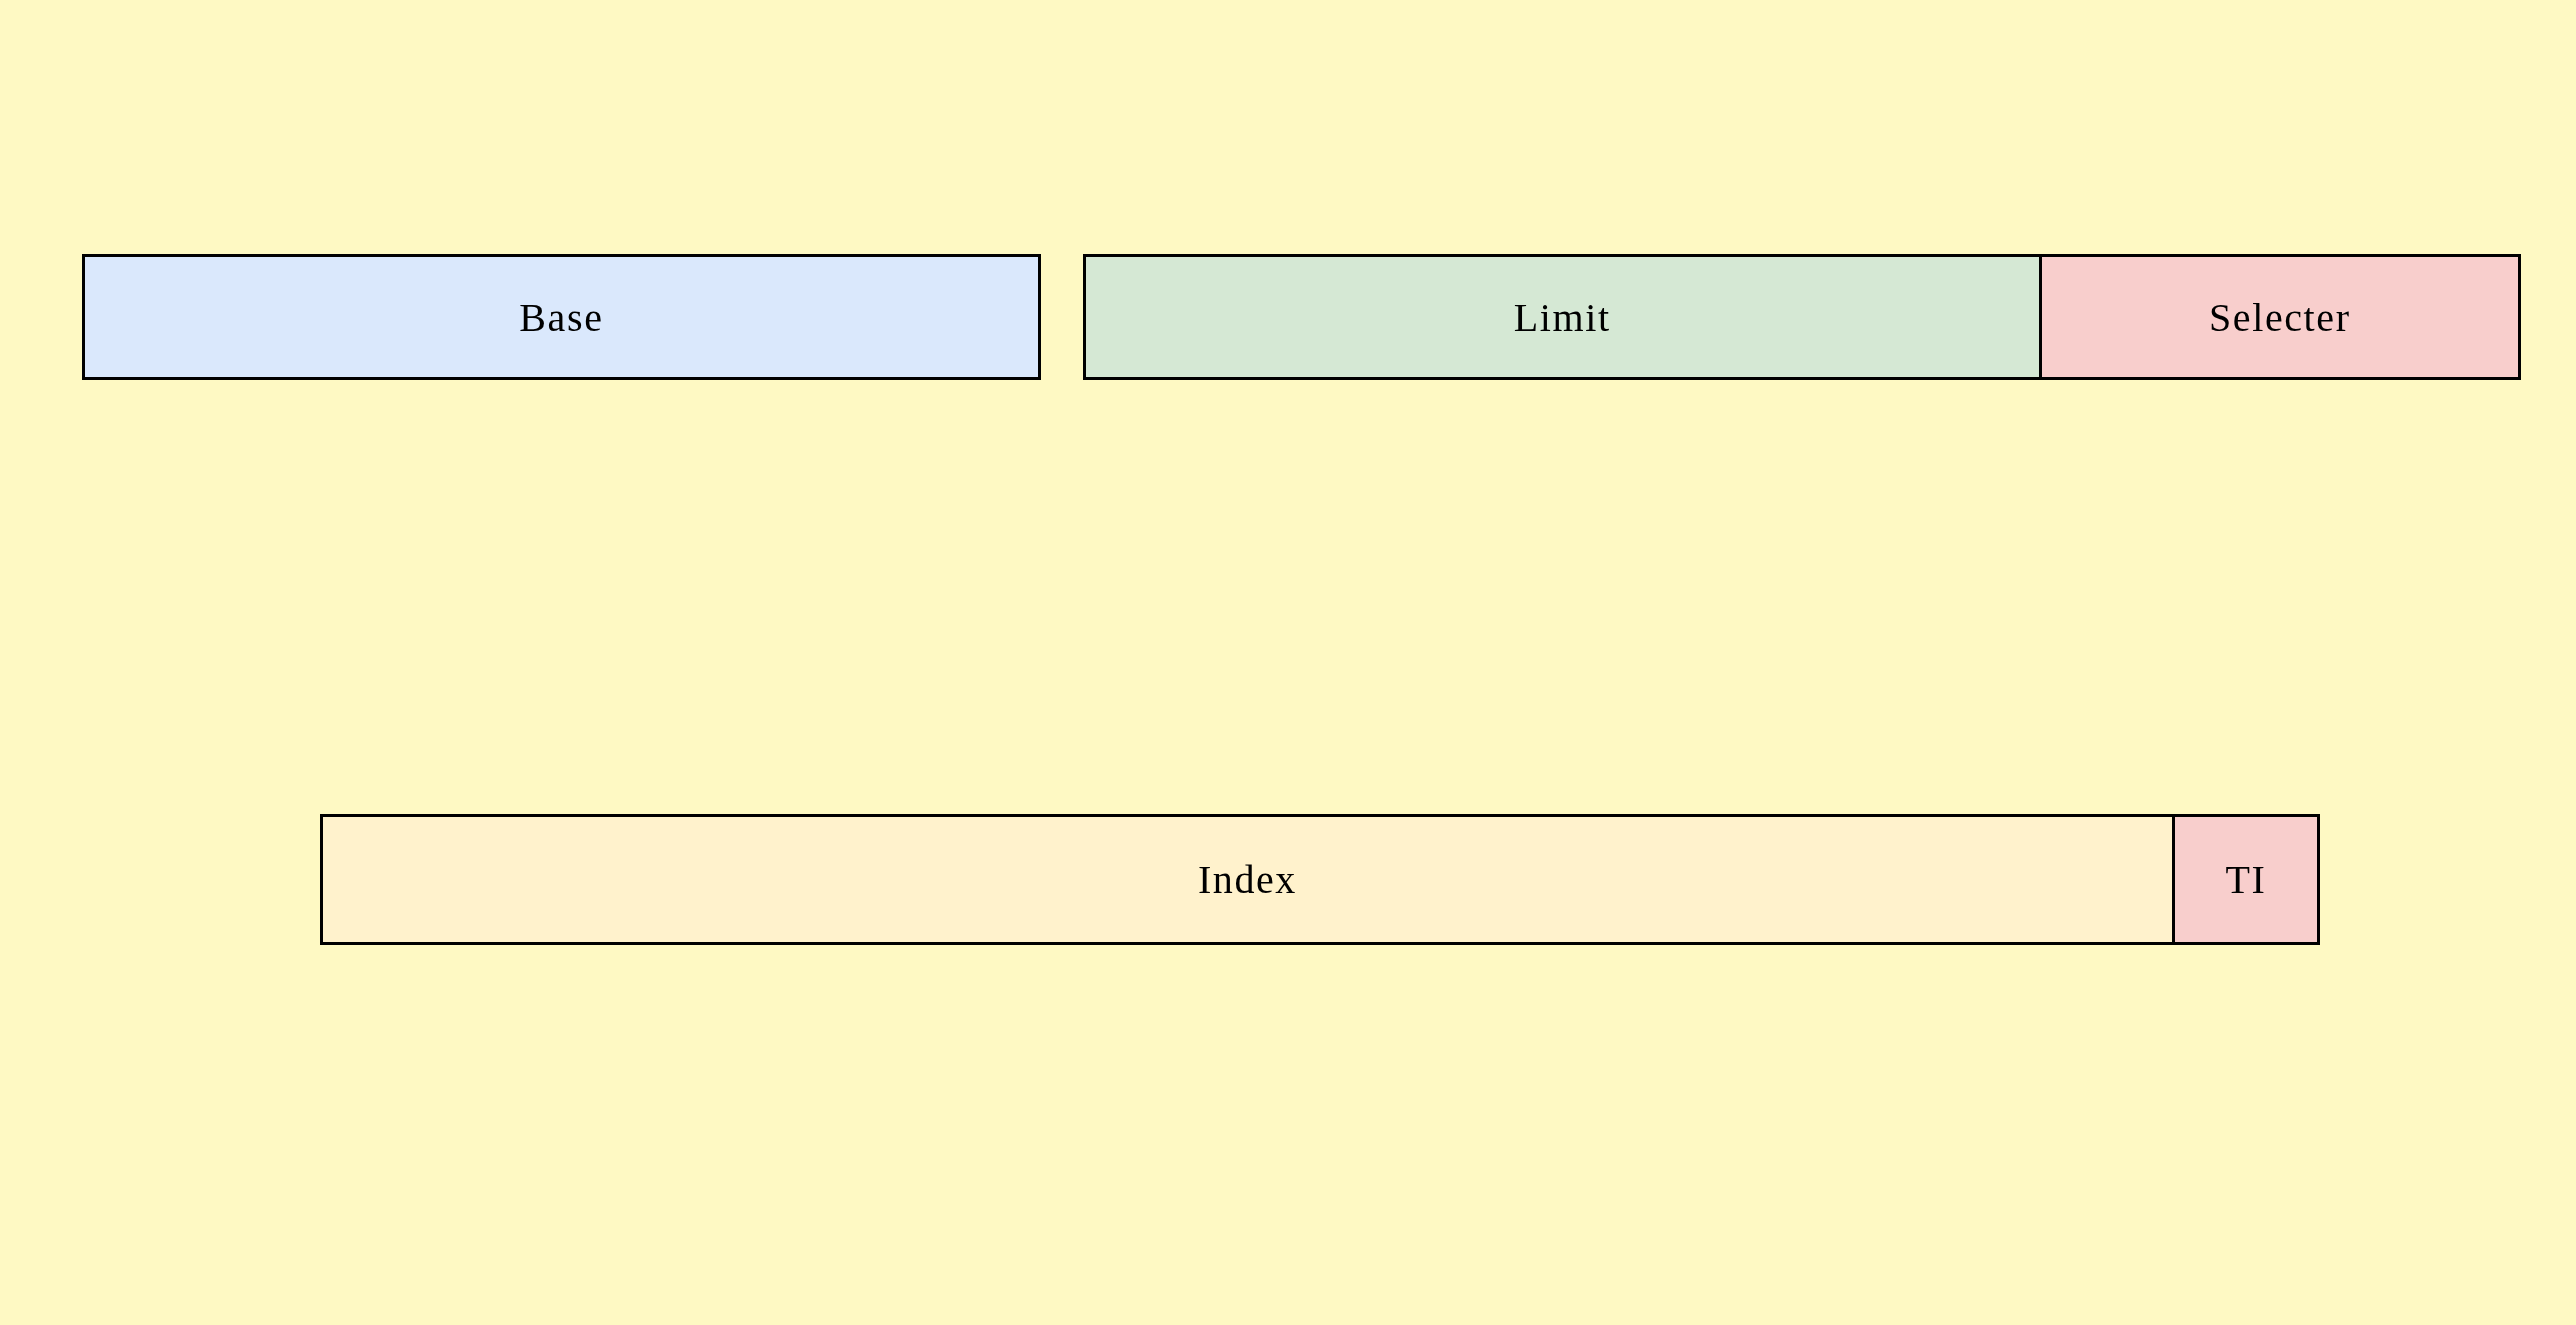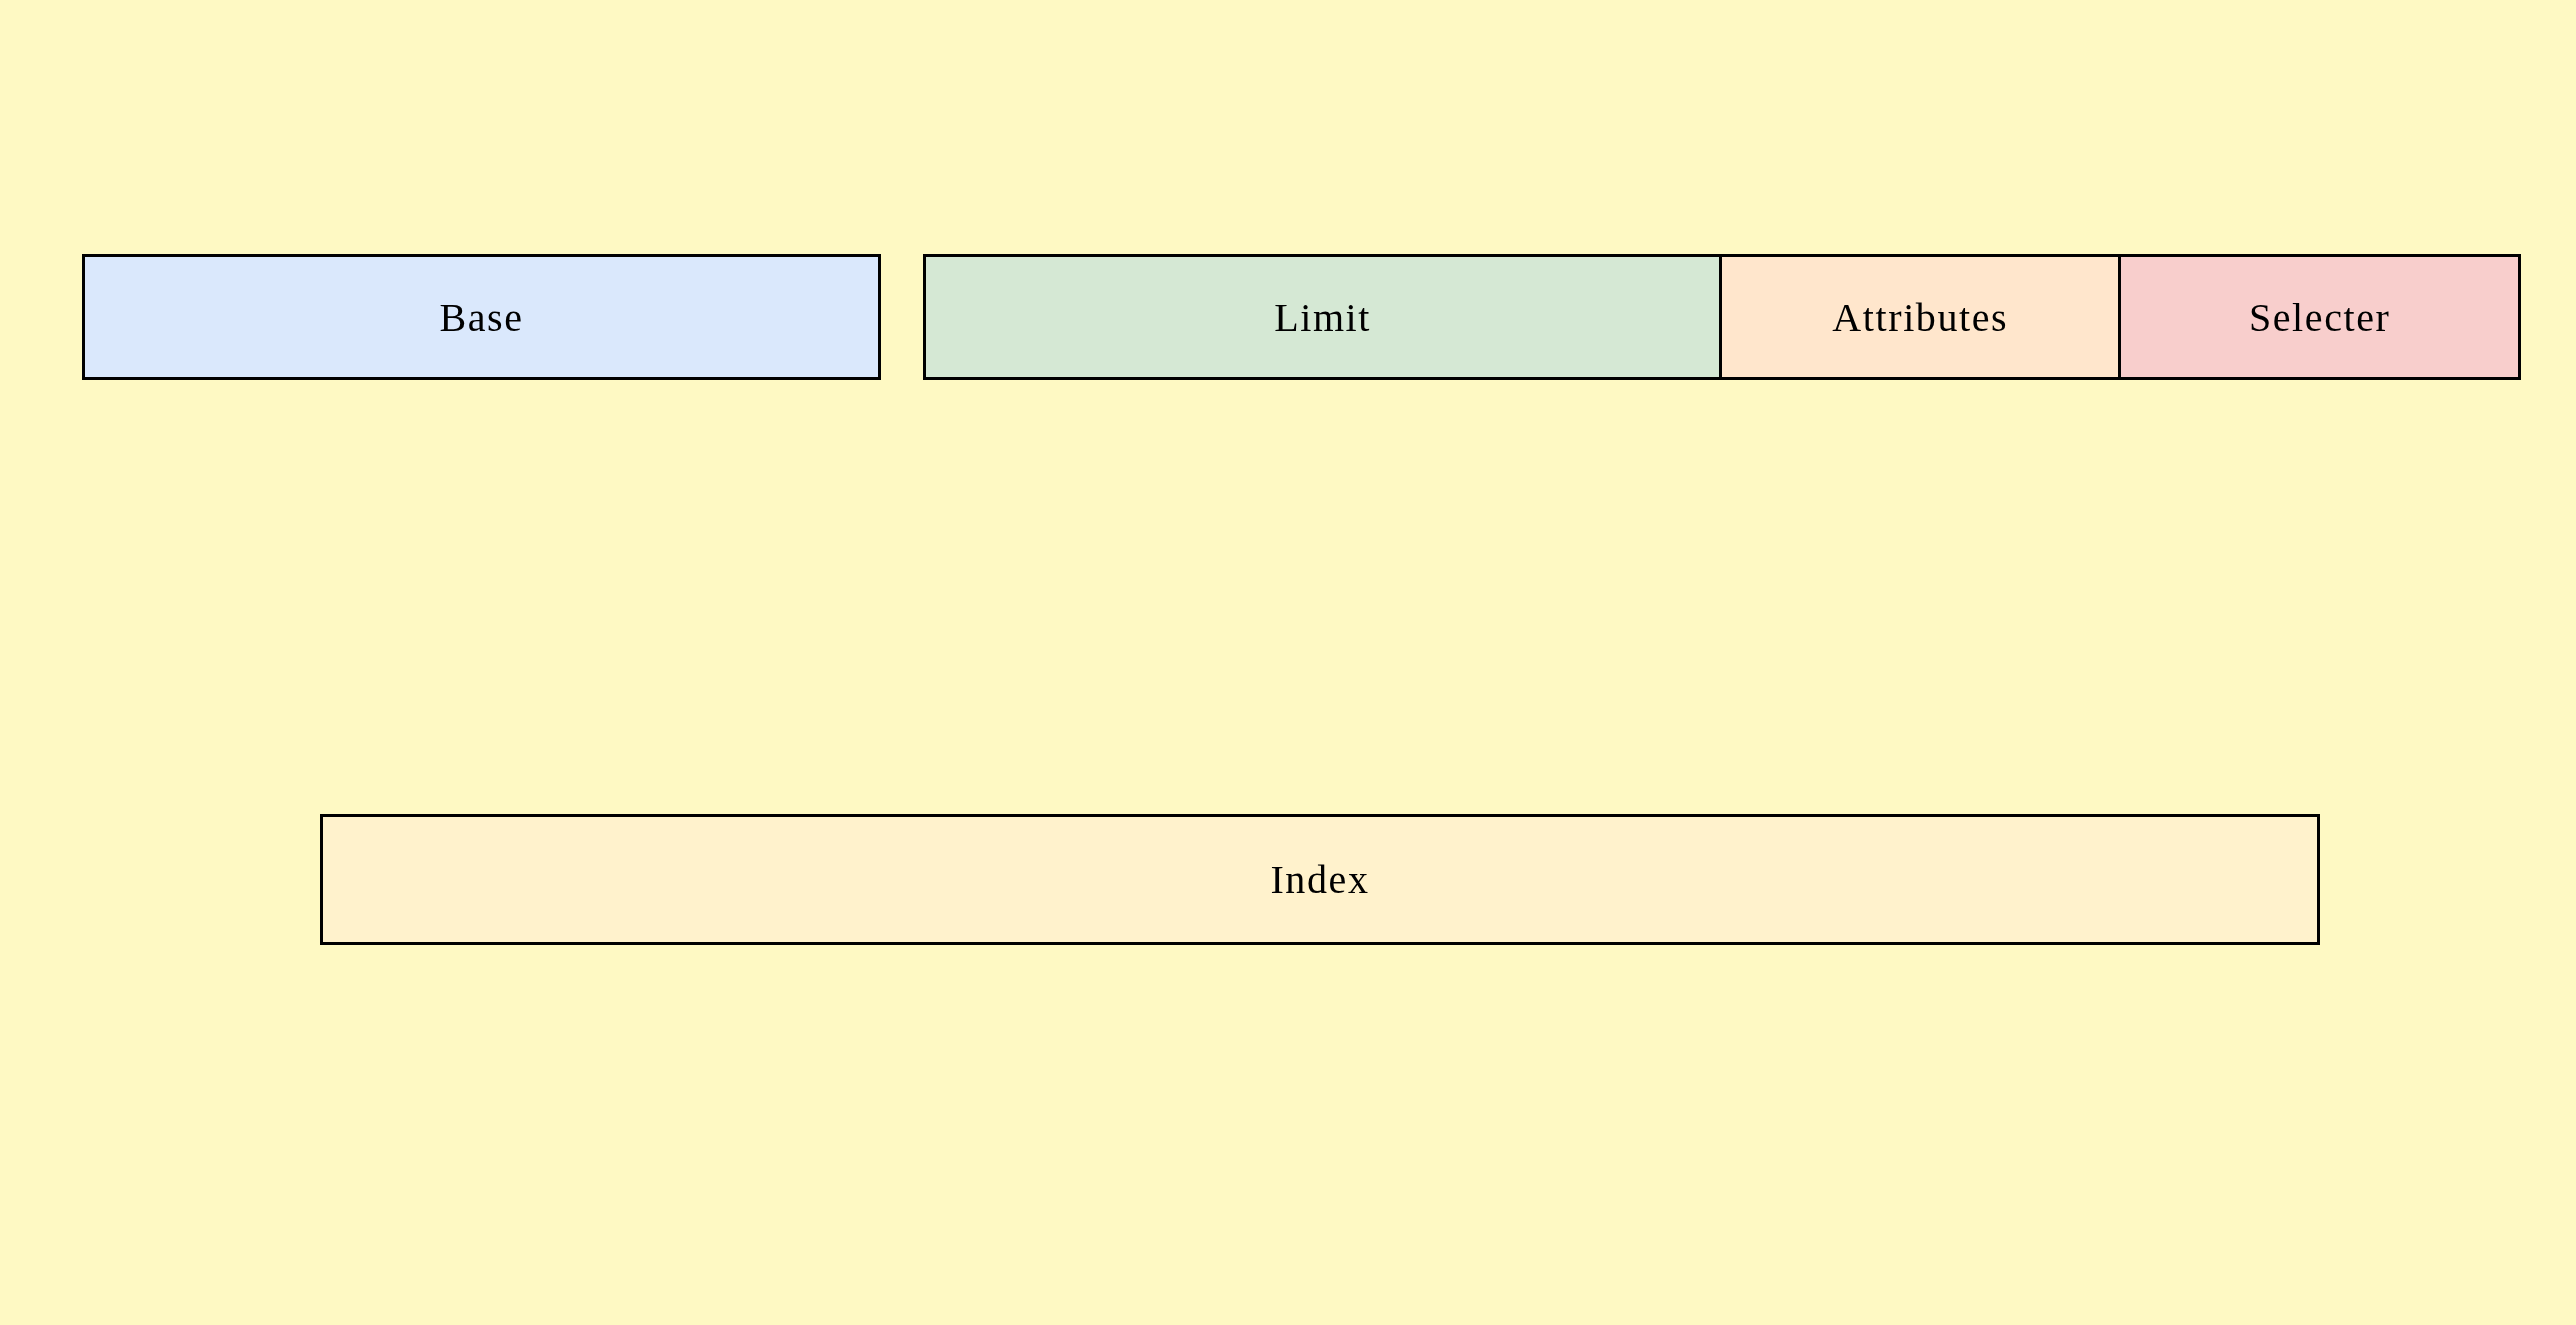--- a/index.html
+++ b/index.html
@@ -59,22 +59,22 @@
   .f-rpl   { flex: 2 1 0; }
 </style>
 </head>
 <body>
 
 <div class="canvas">
 
   <div class="bar bar-descriptor">
     <div class="cell f-base" style="background-color: rgb(218, 232, 252);">Base</div>
     <div class="cell f-limit" style="background-color: rgb(213, 232, 212); margin-left: 42px;">Limit</div>
-    <div class="cell f-attr" style="background-color: rgb(255, 230, 204);">Attributes</div>
     <div class="cell f-sel" style="background-color: rgb(248, 206, 204);">Selecter</div>
   </div>
 
   <div class="bar bar-selector">
     <div class="cell f-index" style="background-color: rgb(255, 242, 204);">Index</div>
+    <div class="cell f-ti" style="background-color: rgb(248, 206, 204);">TI</div>
   </div>
 
 </div>
 
 
 </body></html>

